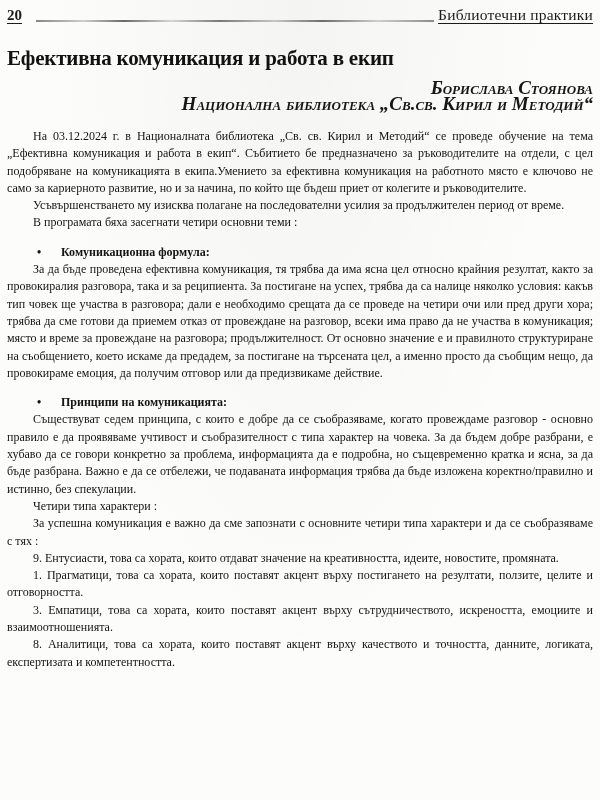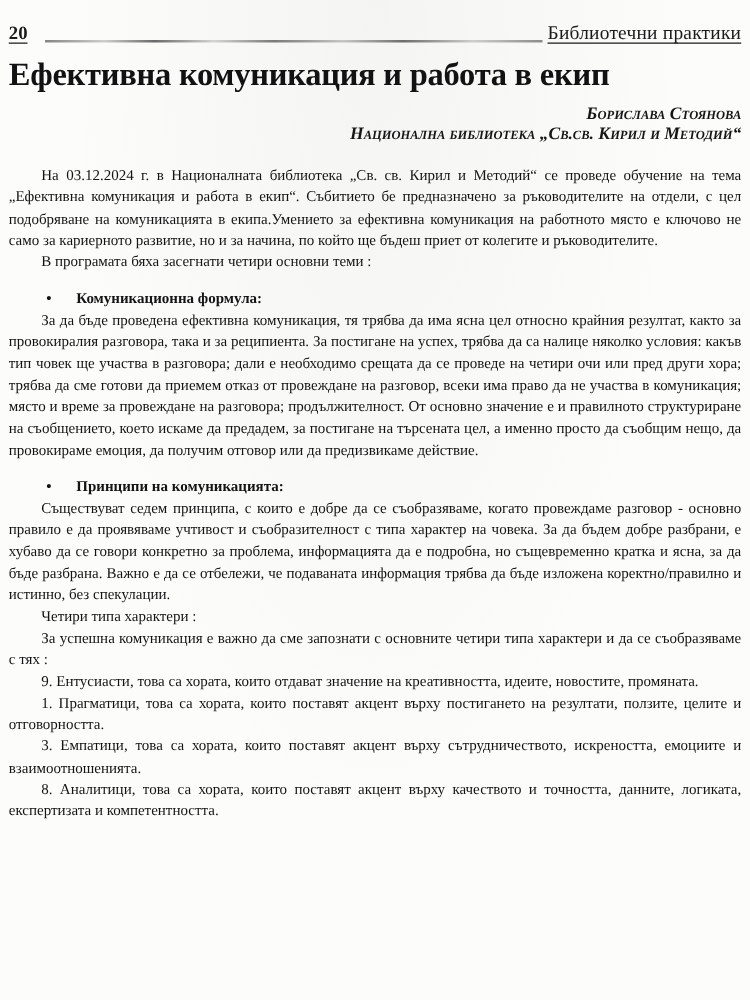--- a/index.html
+++ b/index.html
@@ -4,21 +4,21 @@
 <style>
   * { margin: 0; padding: 0; box-sizing: border-box; }
   html, body { width: 600px; height: 800px; overflow: hidden; }
   body {
     background: #fcfcfa;
     color: #1b1b1b;
     font-family: "Liberation Serif", "DejaVu Serif", serif;
   }
   .page {
     width: 600px; height: 800px;
-    padding: 16px 7px 6px 7px;
+    padding: 4px 7px 6px 7px;
     position: relative;
     background:
       radial-gradient(ellipse at 50% 0%, rgba(0,0,0,0.03), rgba(0,0,0,0) 60%),
       #fcfcfa;
   }
   
   .running-head {
     display: flex;
     align-items: flex-end;
     height: 20px;
@@ -47,34 +47,34 @@
   }
   .running-title {
     font-size: 15.5px;
     font-weight: normal;
     text-decoration: underline;
     text-underline-offset: 3px;
     letter-spacing: .2px;
   }
   
   .article-title {
-    margin-top: 9px;
-    font-size: 26px;
+    margin-top: 22px;
+    font-size: 21px;
     font-weight: bold;
     letter-spacing: -0.2px;
     color: #121212;
   }
   
   .byline {
     margin-top: 9px;
     text-align: right;
     font-weight: bold;
     font-style: italic;
     font-variant: small-caps;
-    font-size: 14px;
+    font-size: 19px;
     line-height: 15.5px;
     color: #161616;
   }
   
   .article-body {
     margin-top: 17px;
     font-size: 12px;
     line-height: 17.3px;
     text-align: justify;
     color: #141414;
@@ -101,20 +101,21 @@
 
   <h1 class="article-title">Ефективна комуникация и работа в екип</h1>
 
   <div class="byline">
     <div>Борислава Стоянова</div>
     <div>Национална библиотека „Св.св. Кирил и Методий“</div>
   </div>
 
   <div class="article-body">
       <p class="para indent">На 03.12.2024 г. в Националната библиотека „Св. св. Кирил и Методий“ се проведе обучение на тема „Ефективна комуникация и работа в екип“. Събитието бе предназначено за ръководителите на отдели, с цел подобряване на комуникацията в екипа.Умението за ефективна комуникация на работното място е ключово не само за кариерното развитие, но и за начина, по който ще бъдеш приет от колегите и ръководителите.</p>
+      <p class="para indent">Усъвършенстването му изисква полагане на последователни усилия за продължителен период от време.</p>
       <p class="para indent">В програмата бяха засегнати четири основни теми :</p>
       <p class="para bullet"><span class="bullet-dot">•</span><span>Комуникационна формула:</span></p>
       <p class="para indent">За да бъде проведена ефективна комуникация, тя трябва да има ясна цел относно крайния резултат, както за провокиралия разговора, така и за реципиента. За постигане на успех, трябва да са налице няколко условия: какъв тип човек ще участва в разговора; дали е необходимо срещата да се проведе на четири очи или пред други хора; трябва да сме готови да приемем отказ от провеждане на разговор, всеки има право да не участва в комуникация; място и време за провеждане на разговора; продължителност. От основно значение е и правилното структуриране на съобщението, което искаме да предадем, за постигане на търсената цел, а именно просто да съобщим нещо, да провокираме емоция, да получим отговор или да предизвикаме действие.</p>
       <p class="para bullet"><span class="bullet-dot">•</span><span>Принципи на комуникацията:</span></p>
       <p class="para indent">Съществуват седем принципа, с които е добре да се съобразяваме, когато провеждаме разговор - основно правило е да проявяваме учтивост и съобразителност с типа характер на човека. За да бъдем добре разбрани, е хубаво да се говори конкретно за проблема, информацията да е подробна, но същевременно кратка и ясна, за да бъде разбрана. Важно е да се отбележи, че подаваната информация трябва да бъде изложена коректно/правилно и истинно, без спекулации.</p>
       <p class="para indent">Четири типа характери :</p>
       <p class="para indent">За успешна комуникация е важно да сме запознати с основните четири типа характери и да се съобразяваме с тях :</p>
       <p class="para indent">9. Ентусиасти, това са хората, които отдават значение на креативността, идеите, новостите, промяната.</p>
       <p class="para indent">1. Прагматици, това са хората, които поставят акцент върху постигането на резултати, ползите, целите и отговорността.</p>
       <p class="para indent">3. Емпатици, това са хората, които поставят акцент върху сътрудничеството, искреността, емоциите и взаимоотношенията.</p>

